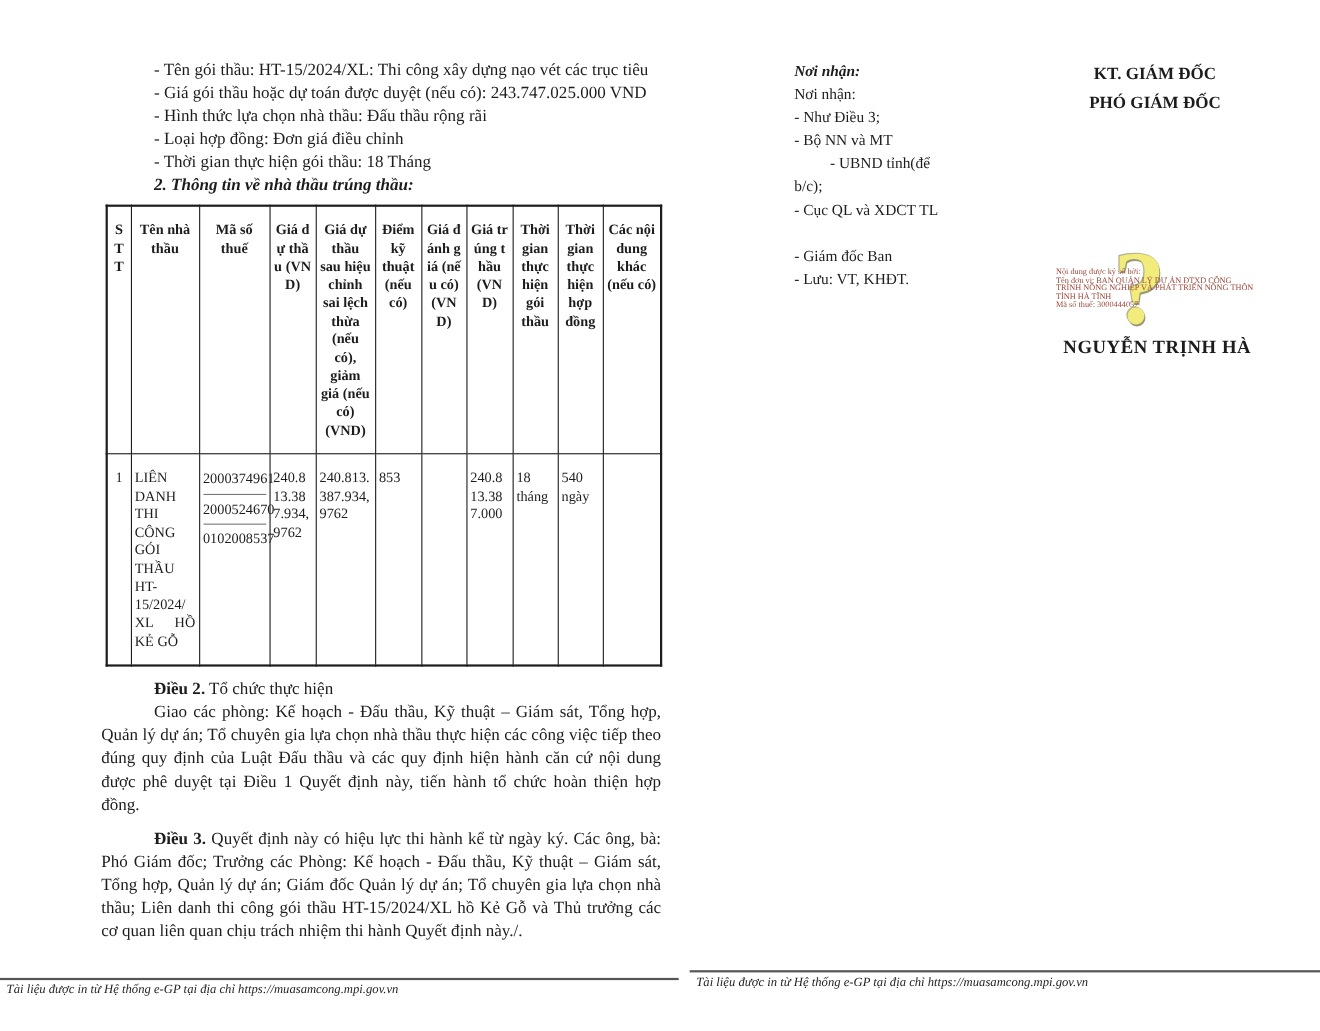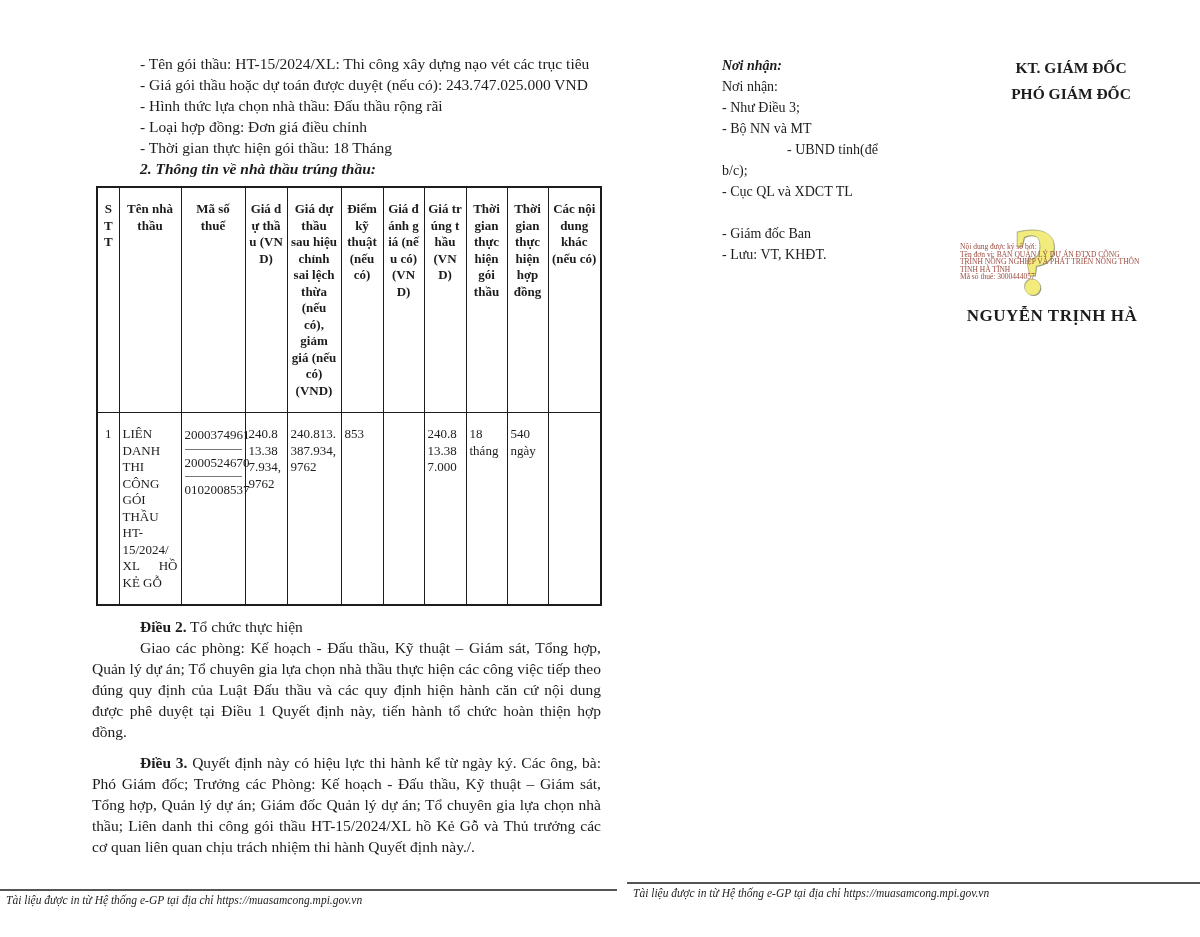--- a/index.html
+++ b/index.html
@@ -25,23 +25,23 @@
   .tax{font-size:12.5px;}
   .tax div{padding:1px 0 5px 0;}
   .tax div.sep{border-bottom:1px solid #777;margin-bottom:4px;}
   .art{margin-top:10px !important;}
   .bold{font-weight:bold;}
   
   .page-right{position:absolute;left:617px;top:0;width:583px;height:937px;}
   .recipients{position:absolute;left:105px;top:55px;width:156px;font-size:14px;line-height:21px;}
   .recipients .t-bi{font-weight:bold;font-style:italic;}
   .recipients .line{white-space:nowrap;}
-  .recipients .split{display:flex;justify-content:flex-end;white-space:nowrap;}
+  .recipients .split{display:flex;justify-content:center;white-space:nowrap;}
   .recipients .gap{height:21px;}
-  .kt-block{position:absolute;left:364px;top:55px;width:180px;text-align:center;font-weight:bold;font-size:15.5px;line-height:26px;}
+  .kt-block{position:absolute;left:343px;top:55px;width:180px;text-align:center;font-weight:bold;font-size:15.5px;line-height:26px;}
   .stamp{position:absolute;left:343px;top:243px;width:190px;}
   .qmark{position:absolute;left:52px;top:-28px;z-index:0;font-size:95px;font-weight:bold;line-height:1;
          color:#f1ec7b;text-shadow:0 0 1px #8a8a6a,1px 1px 0 #9a9a7a,-1px -1px 0 #b9b99a;}
   .stamp-lines{position:relative;z-index:1;color:#9b4a3d;font-size:7.5px;line-height:7.6px;white-space:nowrap;}
   .signer{position:absolute;left:325px;top:306px;width:220px;text-align:center;font-weight:bold;font-size:17px;letter-spacing:.5px;}
   
   .footer-left{position:absolute;left:0;top:889px;width:617px;border-top:2px solid #555;}
   .footer-right{position:absolute;left:627px;top:882px;width:573px;border-top:2px solid #555;}
   .footer-text{font-style:italic;font-size:11.5px;padding:3px 0 0 6px;color:#222;}
 </style>

